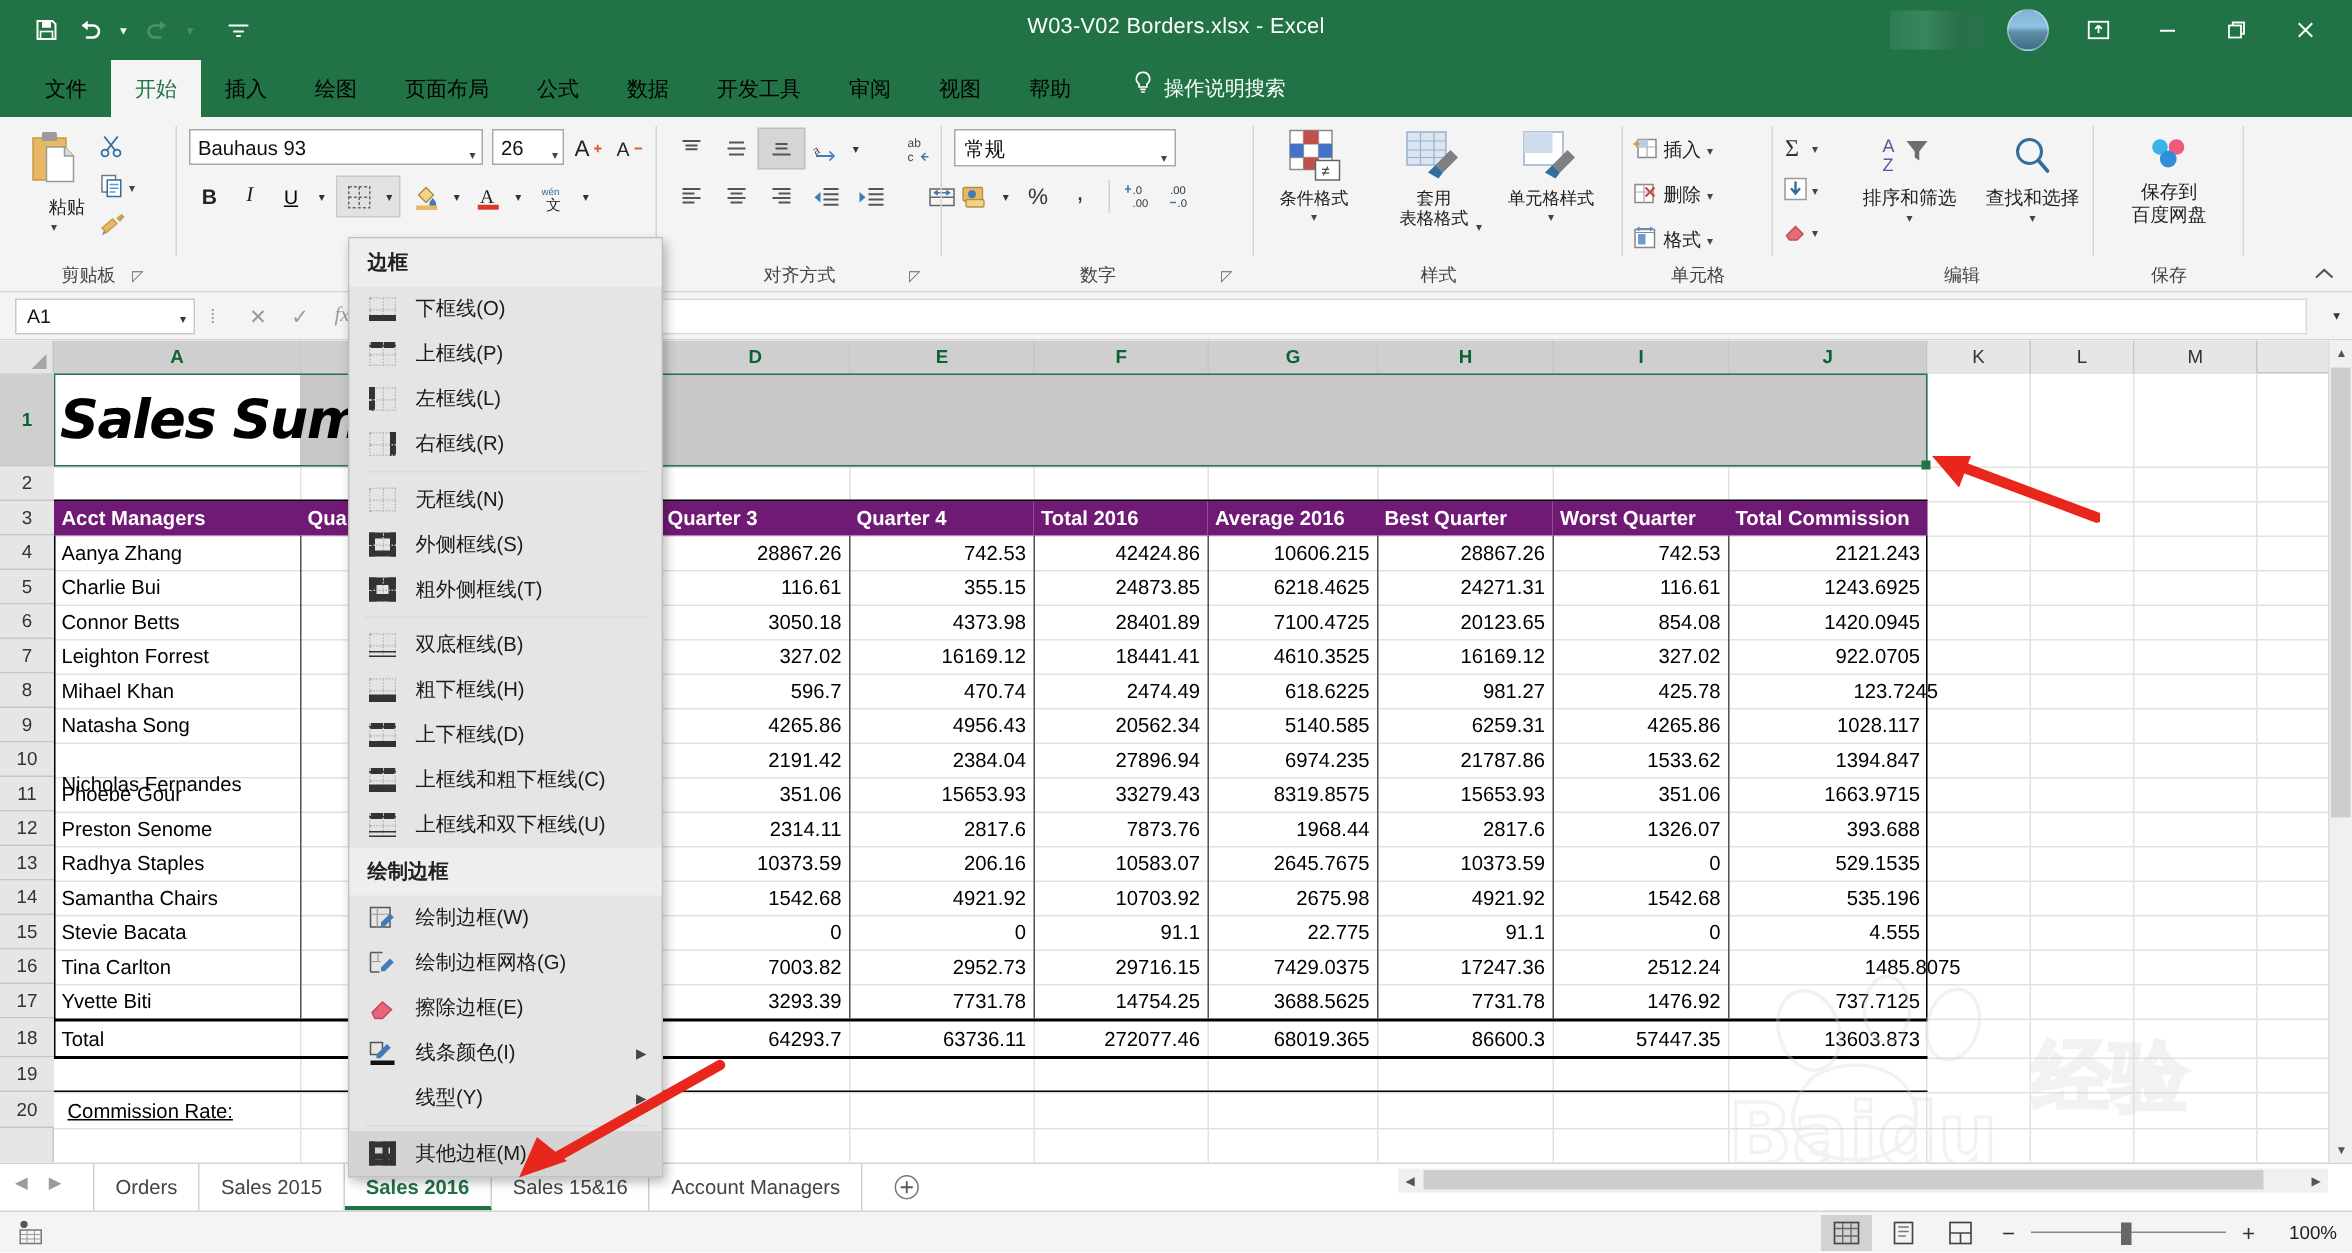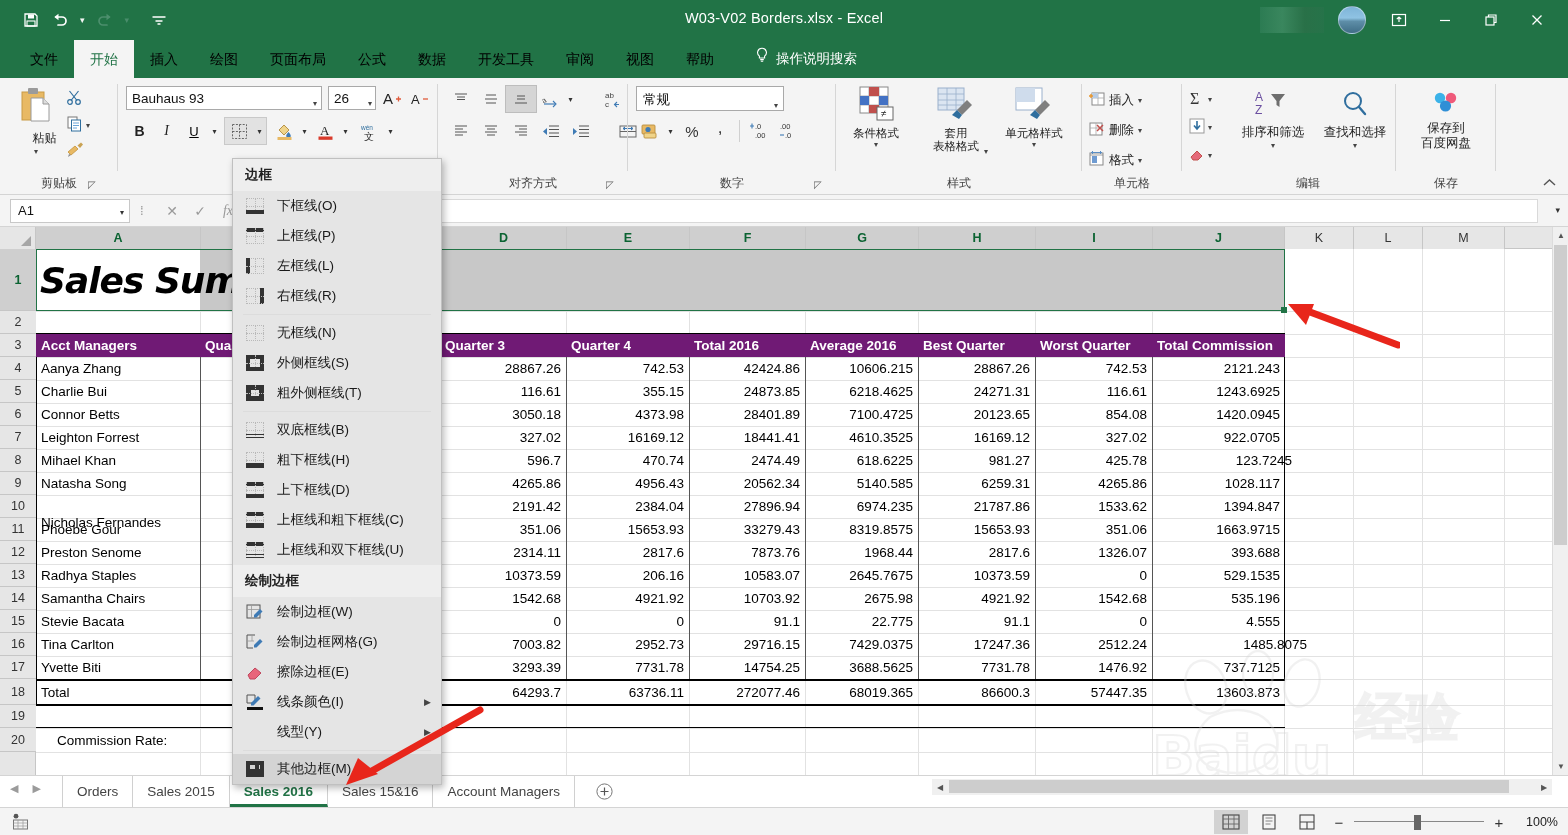--- a/index.html
+++ b/index.html
@@ -985,21 +985,21 @@
           <div class="cell" style="left: 0px; top: 430px; width: 164px; height: 26px; padding-left: 5px;">Total</div>
           <div class="cell r" style="left: 404px; top: 430px; width: 126px; height: 26px; padding-right: 5px;">64293.7</div>
           <div class="cell r" style="left: 530px; top: 430px; width: 123px; height: 26px; padding-right: 5px;">63736.11</div>
           <div class="cell r" style="left: 653px; top: 430px; width: 116px; height: 26px; padding-right: 5px;">272077.46</div>
           <div class="cell r" style="left: 769px; top: 430px; width: 113px; height: 26px; padding-right: 5px;">68019.365</div>
           <div class="cell r" style="left: 882px; top: 430px; width: 117px; height: 26px; padding-right: 5px;">86600.3</div>
           <div class="cell r" style="left: 999px; top: 430px; width: 117px; height: 26px; padding-right: 5px;">57447.35</div>
           <div class="cell r" style="left: 1116px; top: 430px; width: 133px; height: 26px; padding-right: 5px;">13603.873</div>
         </div>
 
-      <div class="cell" style="left:16px; top:479px; width:164px; height:24px; padding-left:5px;">Commission Rate:</div>
+      <div class="cell" style="left:4px; top:479px; width:164px; height:24px; padding-left:5px;text-decoration:underline;">Commission Rate:</div>
 
       <div style="position:absolute;left:0;top:84px;width:1249px;height:1px;background:#000;"></div>
       <div style="position:absolute;left:0;top:430px;width:1249px;height:2px;background:#000;"></div>
       <div style="position:absolute;left:0;top:455px;width:1249px;height:2px;background:#000;"></div>
       <div style="position:absolute;left:0;top:478px;width:1249px;height:1px;background:#000;"></div>
       <div style="position:absolute;left:0;top:108px;width:1px;height:348px;background:#000;"></div>
       <div style="position:absolute;left:1248px;top:108px;width:1px;height:322px;background:#000;"></div>
       <div style="position:absolute;left:164px;top:108px;width:1px;height:322px;background:#555;"></div>
       <div style="position:absolute;left:404px;top:108px;width:1px;height:322px;background:#555;"></div>
       <div style="position:absolute;left:530px;top:108px;width:1px;height:322px;background:#555;"></div>

